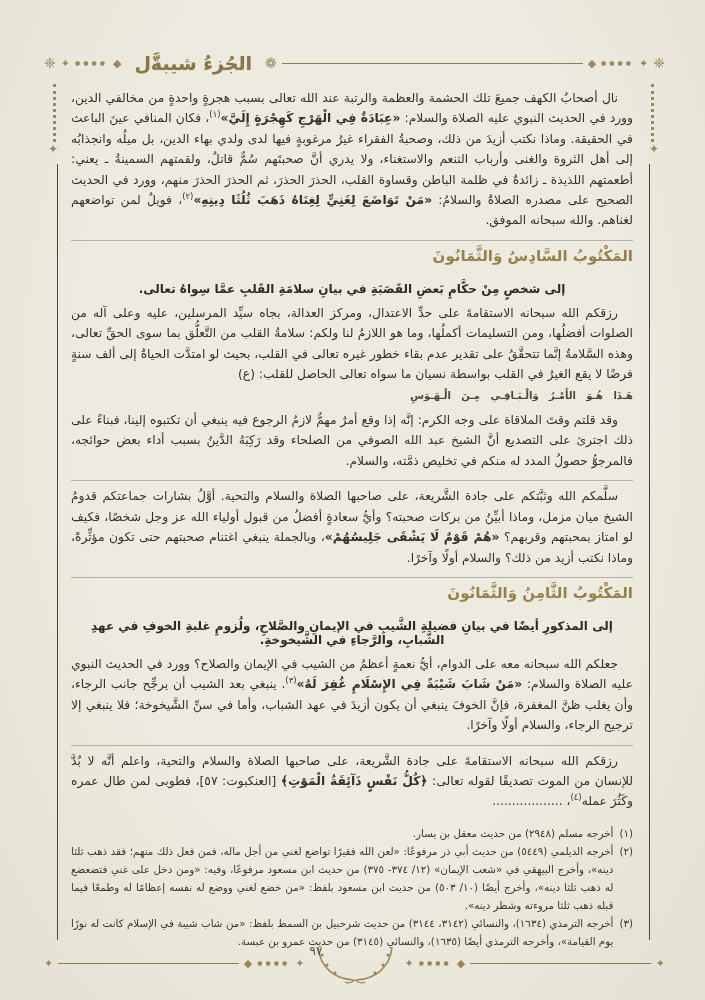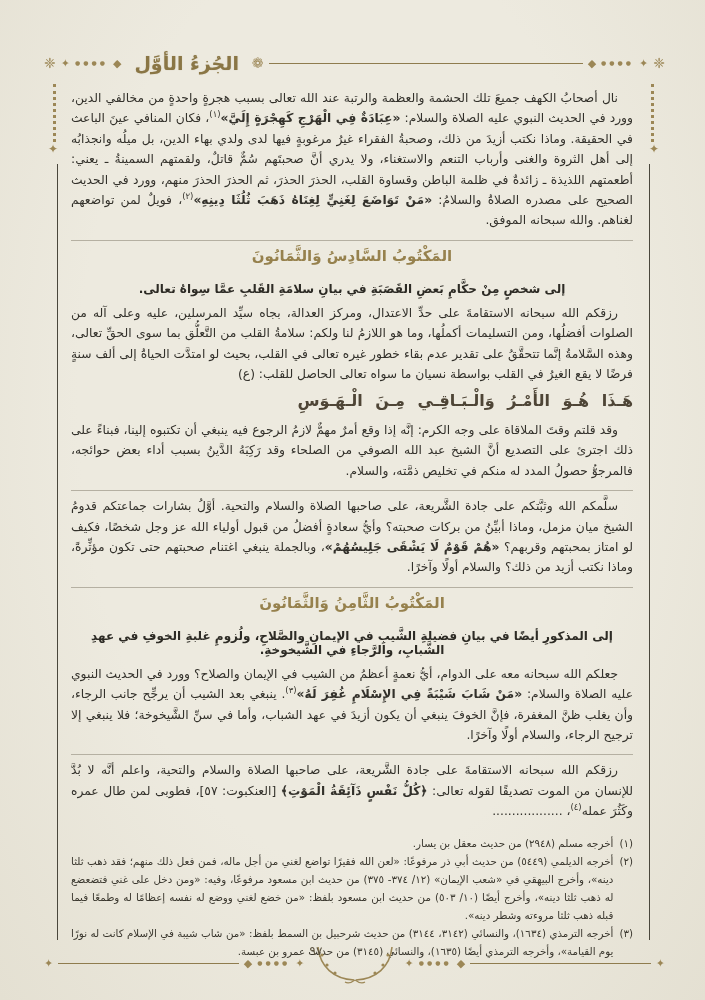--- a/index.html
+++ b/index.html
@@ -34,42 +34,42 @@
   .pagenum-wrap svg{position:absolute;left:0;top:0;}
   .pagenum{position:absolute;left:0;right:0;top:3px;text-align:left;
     font-size:12px;color:#5a523f;}
   
   .content{position:absolute;top:88px;right:72px;width:562px;}
   .para{font-size:12.3px;line-height:1.66;text-align:justify;text-align-last:right;
     margin:0 0 3px;text-indent:15px;}
   .b{font-weight:bold;}
   .sup{font-size:8.5px;vertical-align:super;line-height:0;}
   .section{border-top:1px solid #b5b0a2;margin-top:9px;padding-top:5px;}
-  .sec-title{text-align:center;font-size:15px;font-weight:bold;color:#96814d;
+  .sec-title{text-align:right;font-size:15px;font-weight:bold;color:#96814d;
     letter-spacing:1px;margin:1px 0 3px;}
   .sec-subtitle{text-align:center;font-size:12px;font-weight:bold;color:#2d2b25;
     margin:17px 0 7px;}
-  .poetry{text-align:center;font-size:16px;font-weight:bold;color:#4e4536;
+  .poetry{text-align:center;font-size:10px;font-weight:bold;color:#4e4536;
     word-spacing:7px;letter-spacing:.5px;margin:4px 0 5px;text-indent:0;}
   .footnotes{margin-top:13px;font-size:10.3px;line-height:1.72;color:#3a372e;}
   .footnote{display:flex;gap:6px;margin-bottom:1px;}
   .fn-num{flex:0 0 auto;}
   .fn-text{text-align:justify;text-align-last:right;}
 </style>
 </head>
 <body>
 
 <div class="page">
 
   <div class="top-band">
     <span class="orn big">❈</span>
     <span class="orn">✦</span>
     <span class="orn dots">●●●●</span>
     <span class="orn">◆</span>
-    <span class="cartouche">الجُزءُ الأوَّل</span>
+    <span class="cartouche">الجُزءُ شيبةَّل</span>
     <span class="orn big">❁</span>
     <span class="hline"></span>
     <span class="orn">◆</span>
     <span class="orn dots">●●●●</span>
     <span class="orn">✦</span>
     <span class="orn big">❈</span>
   </div>
   <div class="v-dots left"></div>
   <div class="v-dots right"></div>
   <span class="finial left">✦</span>

